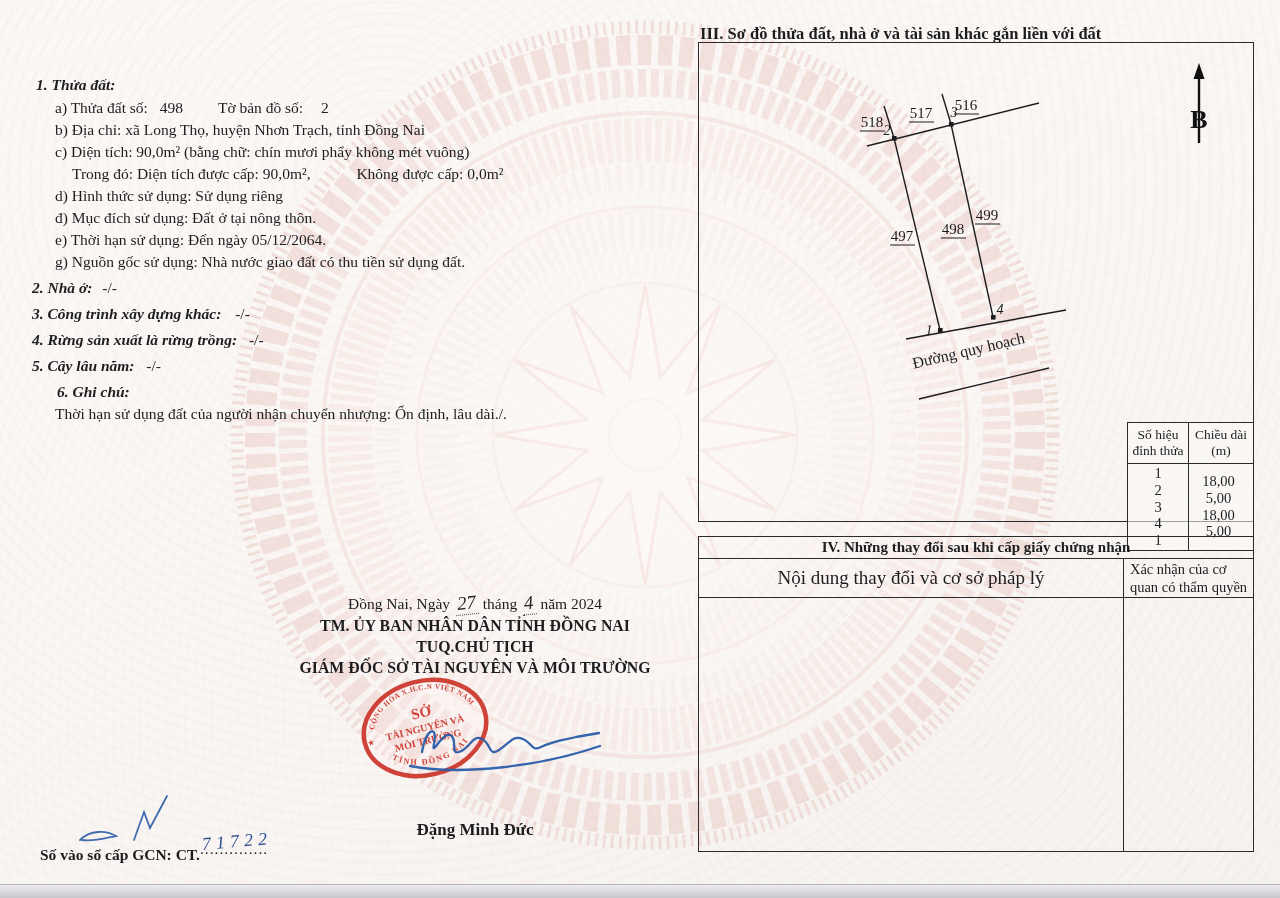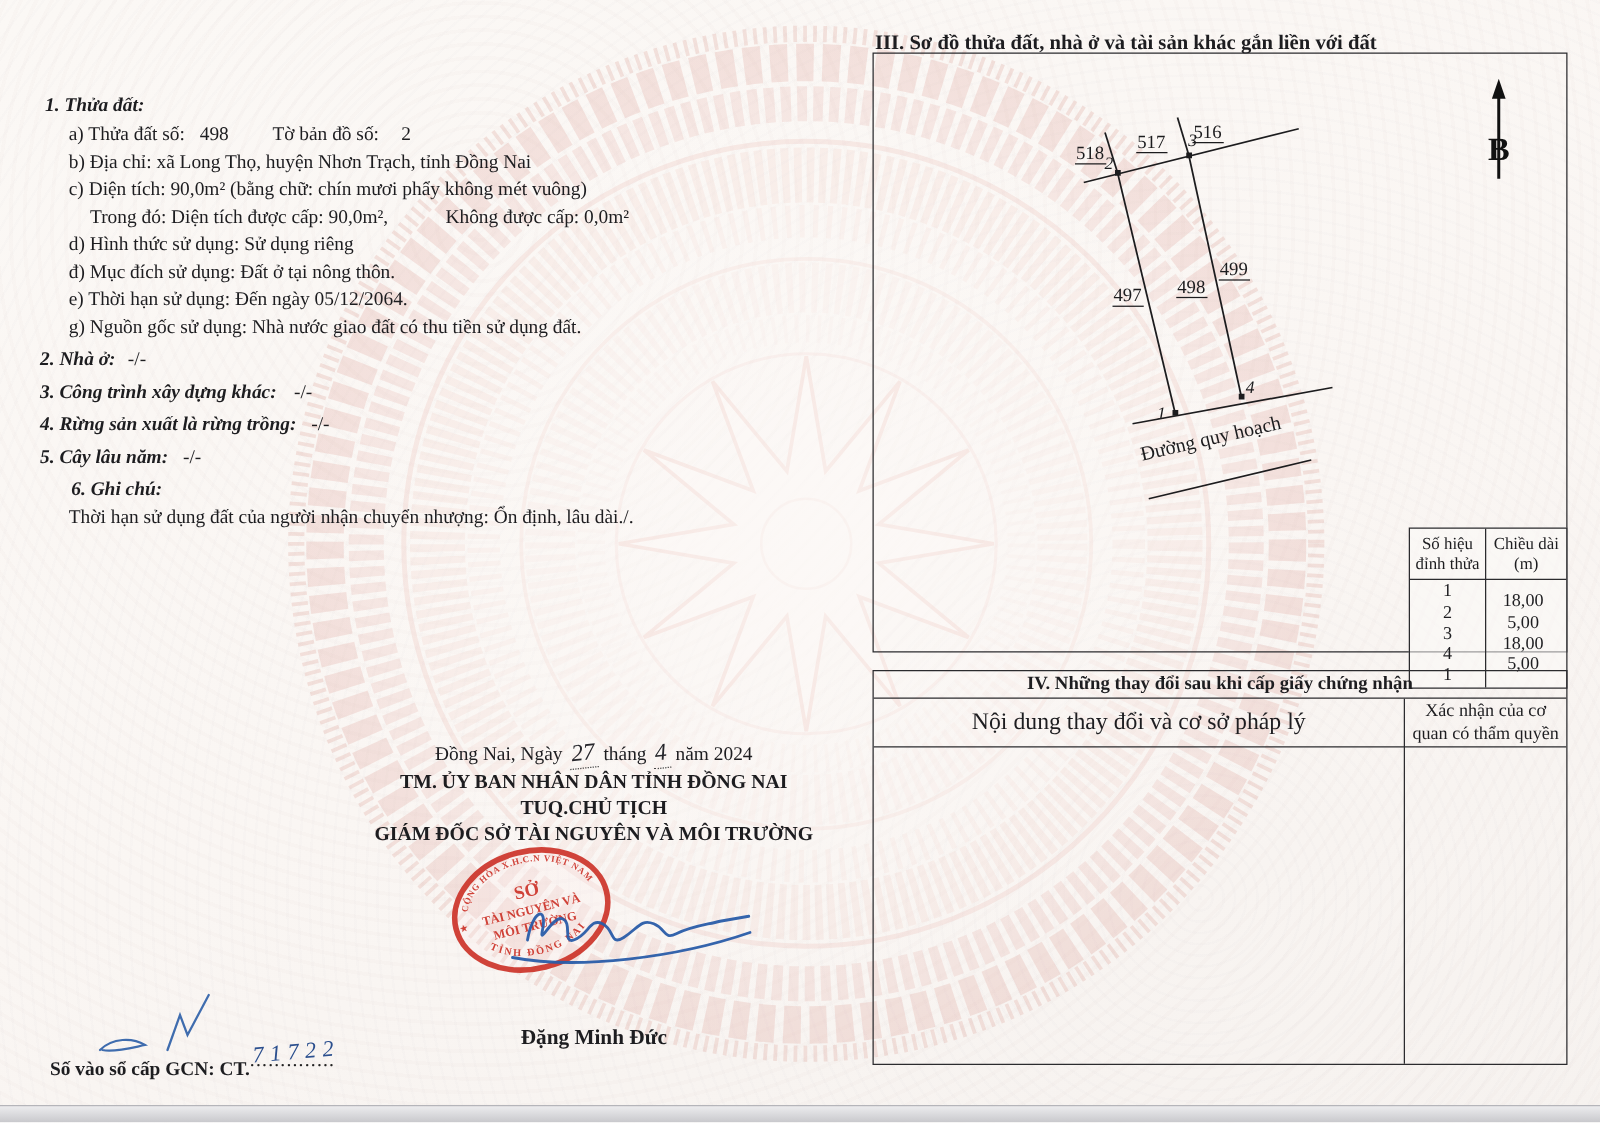--- a/index.html
+++ b/index.html
@@ -35,21 +35,21 @@
   #vtable .body2{position:absolute; top:50px; left:61px; right:5px; text-align:center; font-size:14.5px; line-height:16.8px;}
   
   #box4{left:698px; top:536px; width:554px; height:314px; border:1.6px solid #2b2b2e;}
   #box4 .title{position:absolute; top:0; left:0; right:0; height:21px; line-height:21px;
     text-align:center; font-weight:bold; font-size:15px; border-bottom:1.4px solid #2b2b2e;}
   #box4 .divider{position:absolute; top:22px; bottom:0; left:424px; width:0; border-left:1.4px solid #2b2b2e;}
   #box4 .hline{position:absolute; top:60px; left:0; right:0; height:0; border-top:1.4px solid #2b2b2e;}
   #box4 .hc1{position:absolute; top:22px; left:0; width:424px; height:38px; font-size:19px;
     display:flex; align-items:center; justify-content:center;}
   #box4 .hc2{position:absolute; top:22px; left:425px; right:0; height:38px; font-size:14.5px;
-    line-height:18px; text-align:center; display:flex; align-items:center; justify-content:center;}
+    line-height:18px; display:flex; align-items:center; justify-content:center;}
   
   #sig{left:240px; top:592px; width:470px; text-align:center;}
   #sig .date{font-size:15.5px;}
   #sig .b{font-size:15.8px; font-weight:bold; line-height:21px;}
   .hand{font-style:italic; color:#26262b; display:inline-block;}
   .hand-day{font-size:19px; transform:rotate(-6deg); border-bottom:1.5px dotted #444; padding:0 2px; margin:0 1px;}
   #signer{left:240px; top:820px; width:470px; text-align:center; font-weight:bold; font-size:17px;}
   
   #footer{left:40px; top:840px; font-size:15.5px; font-weight:bold; white-space:nowrap;}
   #footer .dots{position:relative; display:inline-block; width:86px; height:20px; vertical-align:baseline;}

